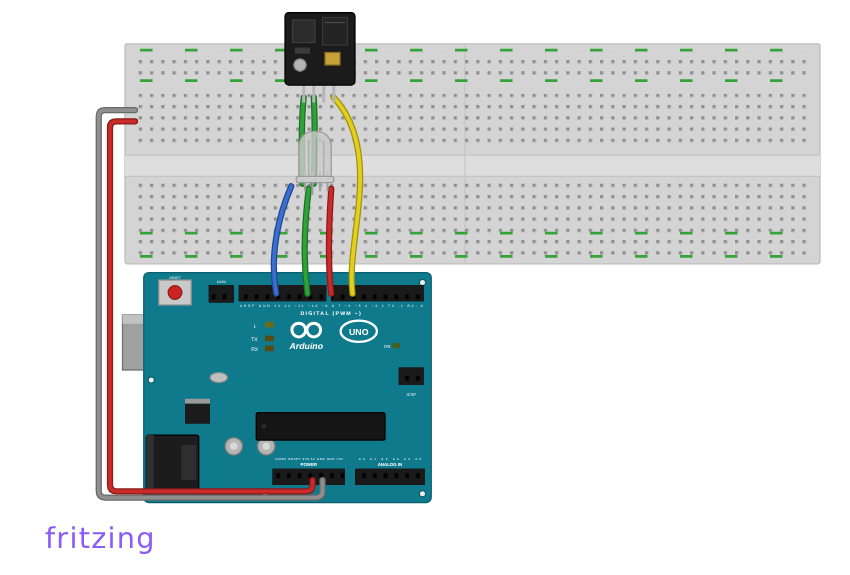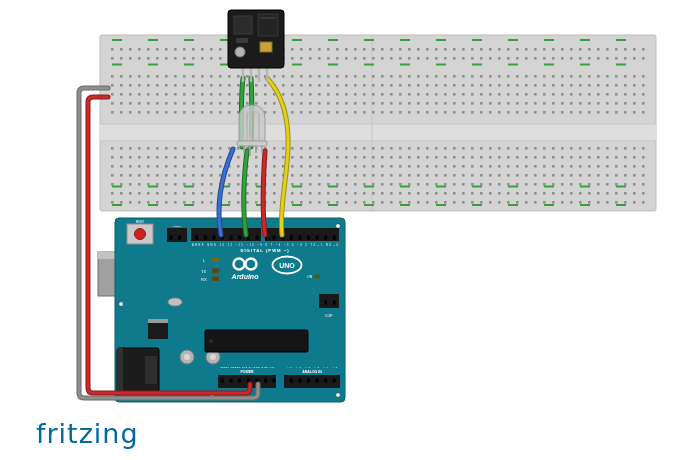--- a/index.html
+++ b/index.html
@@ -3,21 +3,21 @@
 <meta charset="utf-8">
 <style>
   html,body{margin:0;padding:0;background:#ffffff;}
   .stage{position:relative;width:680px;height:460px;background:#ffffff;overflow:hidden;
          font-family:"Liberation Sans", sans-serif;}
   svg{display:block;}
   svg text{font-family:"Liberation Sans", sans-serif;}
   .wire-edge{fill:none;stroke-width:5;stroke-linecap:round;stroke-linejoin:round;}
   .wire-core{fill:none;stroke-width:3;stroke-linecap:round;stroke-linejoin:round;}
   .tinytxt{fill:#ffffff;}
-  .watermark{position:absolute;left:36px;top:418px;font-size:27px;color:#0369a1;
+  .watermark{position:absolute;left:36px;top:418px;font-size:23px;color:#8b5cf6;
              letter-spacing:1px;font-family:"DejaVu Sans", sans-serif;}
 </style>
 </head>
 <body>
 
 <div class="stage">
 
 <svg width="680" height="460" viewBox="0 0 680 460">
   <defs>
     <pattern id="holes" width="9" height="9" patternUnits="userSpaceOnUse">

